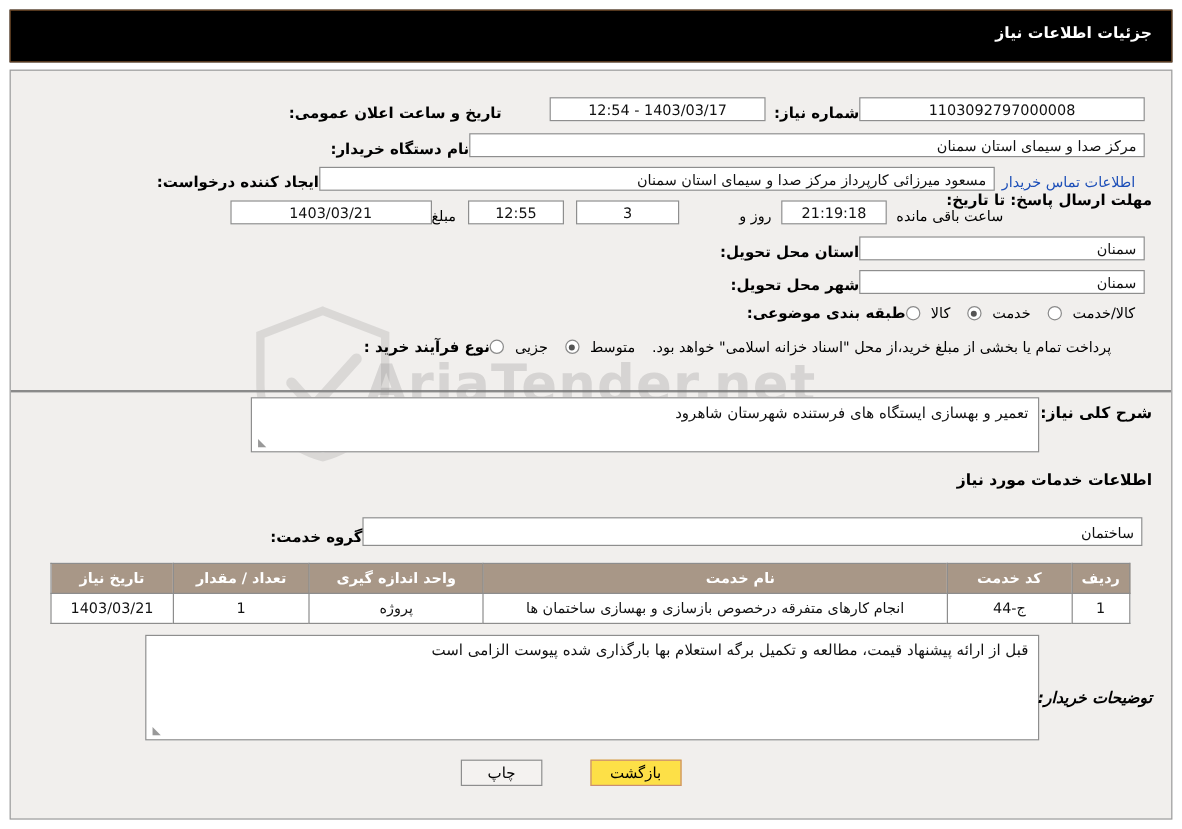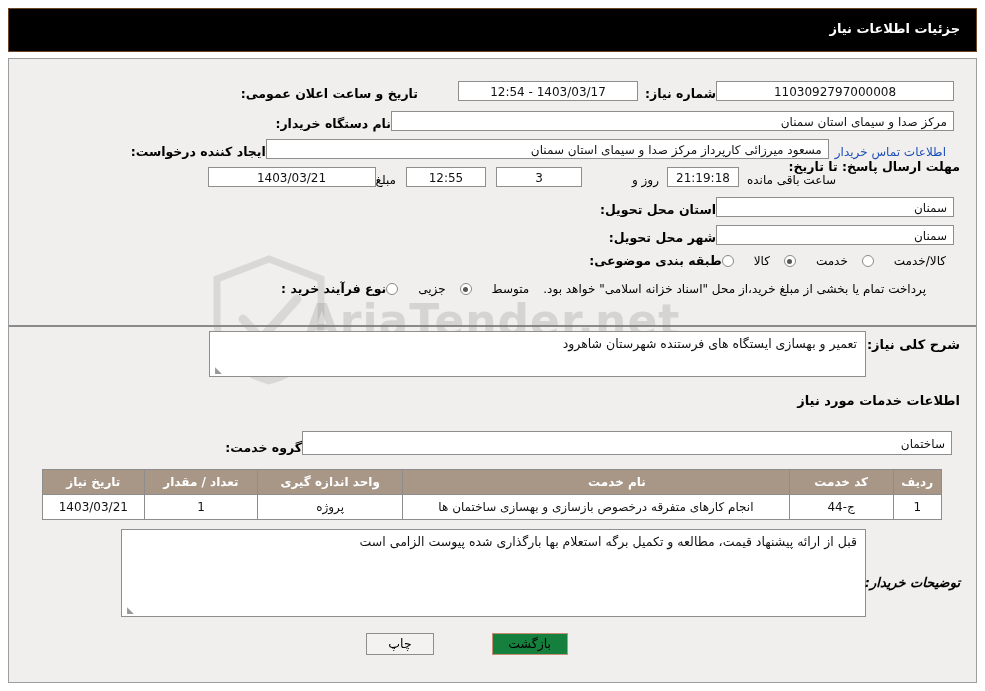--- a/index.html
+++ b/index.html
@@ -131,21 +131,21 @@
   .radio-group {
     display: flex;
     flex-direction: row-reverse;
     align-items: center;
     gap: 14px;
   }
   .radio-item {
     display: flex;
     flex-direction: row-reverse;
     align-items: center;
-    gap: 20px;
+    gap: 9px;
     white-space: nowrap;
     font-size: 12px;
   }
   .radio {
     width: 12px;
     height: 12px;
     border-radius: 50%;
     border: 1px solid #8a8a8a;
     background: #ffffff;
     box-sizing: border-box;
@@ -227,21 +227,21 @@
     padding: 0 16px;
     font-size: 12.5px;
     box-sizing: border-box;
     text-align: center;
     cursor: pointer;
     border: 1px solid #8e8e8e;
     background: #f4f2f0;
     color: #000;
   }
   .btn.back {
-    background: #15803d;
+    background: #fde047;
     border: 1px solid #c98d74;
     text-align: center;
   }
 </style>
 </head>
 <body>
 
 <div class="page">
 
   <div class="header-bar">
@@ -282,21 +282,21 @@
 
       <div class="lbl lbl-b" style="position:absolute; top:100px; right:16px; width:110px; line-height:16px; z-index:2;">
         <span>مهلت ارسال پاسخ: تا تاریخ:</span>
       </div>
       <div class="row" style="top:108px; right:132px;">
         <div class="fld center" style="width:168px;">1403/03/21</div>
         <div class="plain" style="margin-right:10px;">مبلغ</div>
         <div class="fld center" style="width:80px; margin-right:10px;">12:55</div>
         <div class="fld center" style="width:86px; margin-right:50px;">3</div>
         <div class="plain" style="margin-right:8px;">روز و</div>
-        <div class="fld center" style="width:72px; margin-right:8px;">21:19:18</div>
+        <div class="fld center" style="width:88px; margin-right:8px;">21:19:18</div>
         <div class="plain" style="margin-right:8px;">ساعت باقی مانده</div>
       </div>
 
       <div class="row" style="top:138px; right:16px;">
         <div class="lbl lbl-b" style="width:110px;">استان محل تحویل:</div>
         <div class="fld" style="width:238px; margin-right:6px;">سمنان</div>
       </div>
 
       <div class="row" style="top:166px; right:16px;">
         <div class="lbl lbl-b" style="width:110px;">شهر محل تحویل:</div>
@@ -375,19 +375,19 @@
           </tr>
         </tbody>
       </table>
 
       <div class="sec-title" style="top:248px; right:16px;font-style:italic;">توضیحات خریدار:</div>
       <div class="textarea-box" style="top:202px; right:110px; width:745px; height:88px;">
         <span>قبل از ارائه پیشنهاد قیمت، مطالعه و تکمیل برگه استعلام بها بارگذاری شده پیوست الزامی است</span>
         <span class="resize-grip">◣</span>
       </div>
 
-      <div class="btn" style="top:306px; right:542px; width:68px;">چاپ</div>
+      <div class="btn" style="top:306px; right:524px; width:68px;">چاپ</div>
       <div class="btn back" style="top:306px; right:408px; width:76px;">بازگشت</div>
 
     </div>
 
   </div>
 </div>
 
 </body></html>

